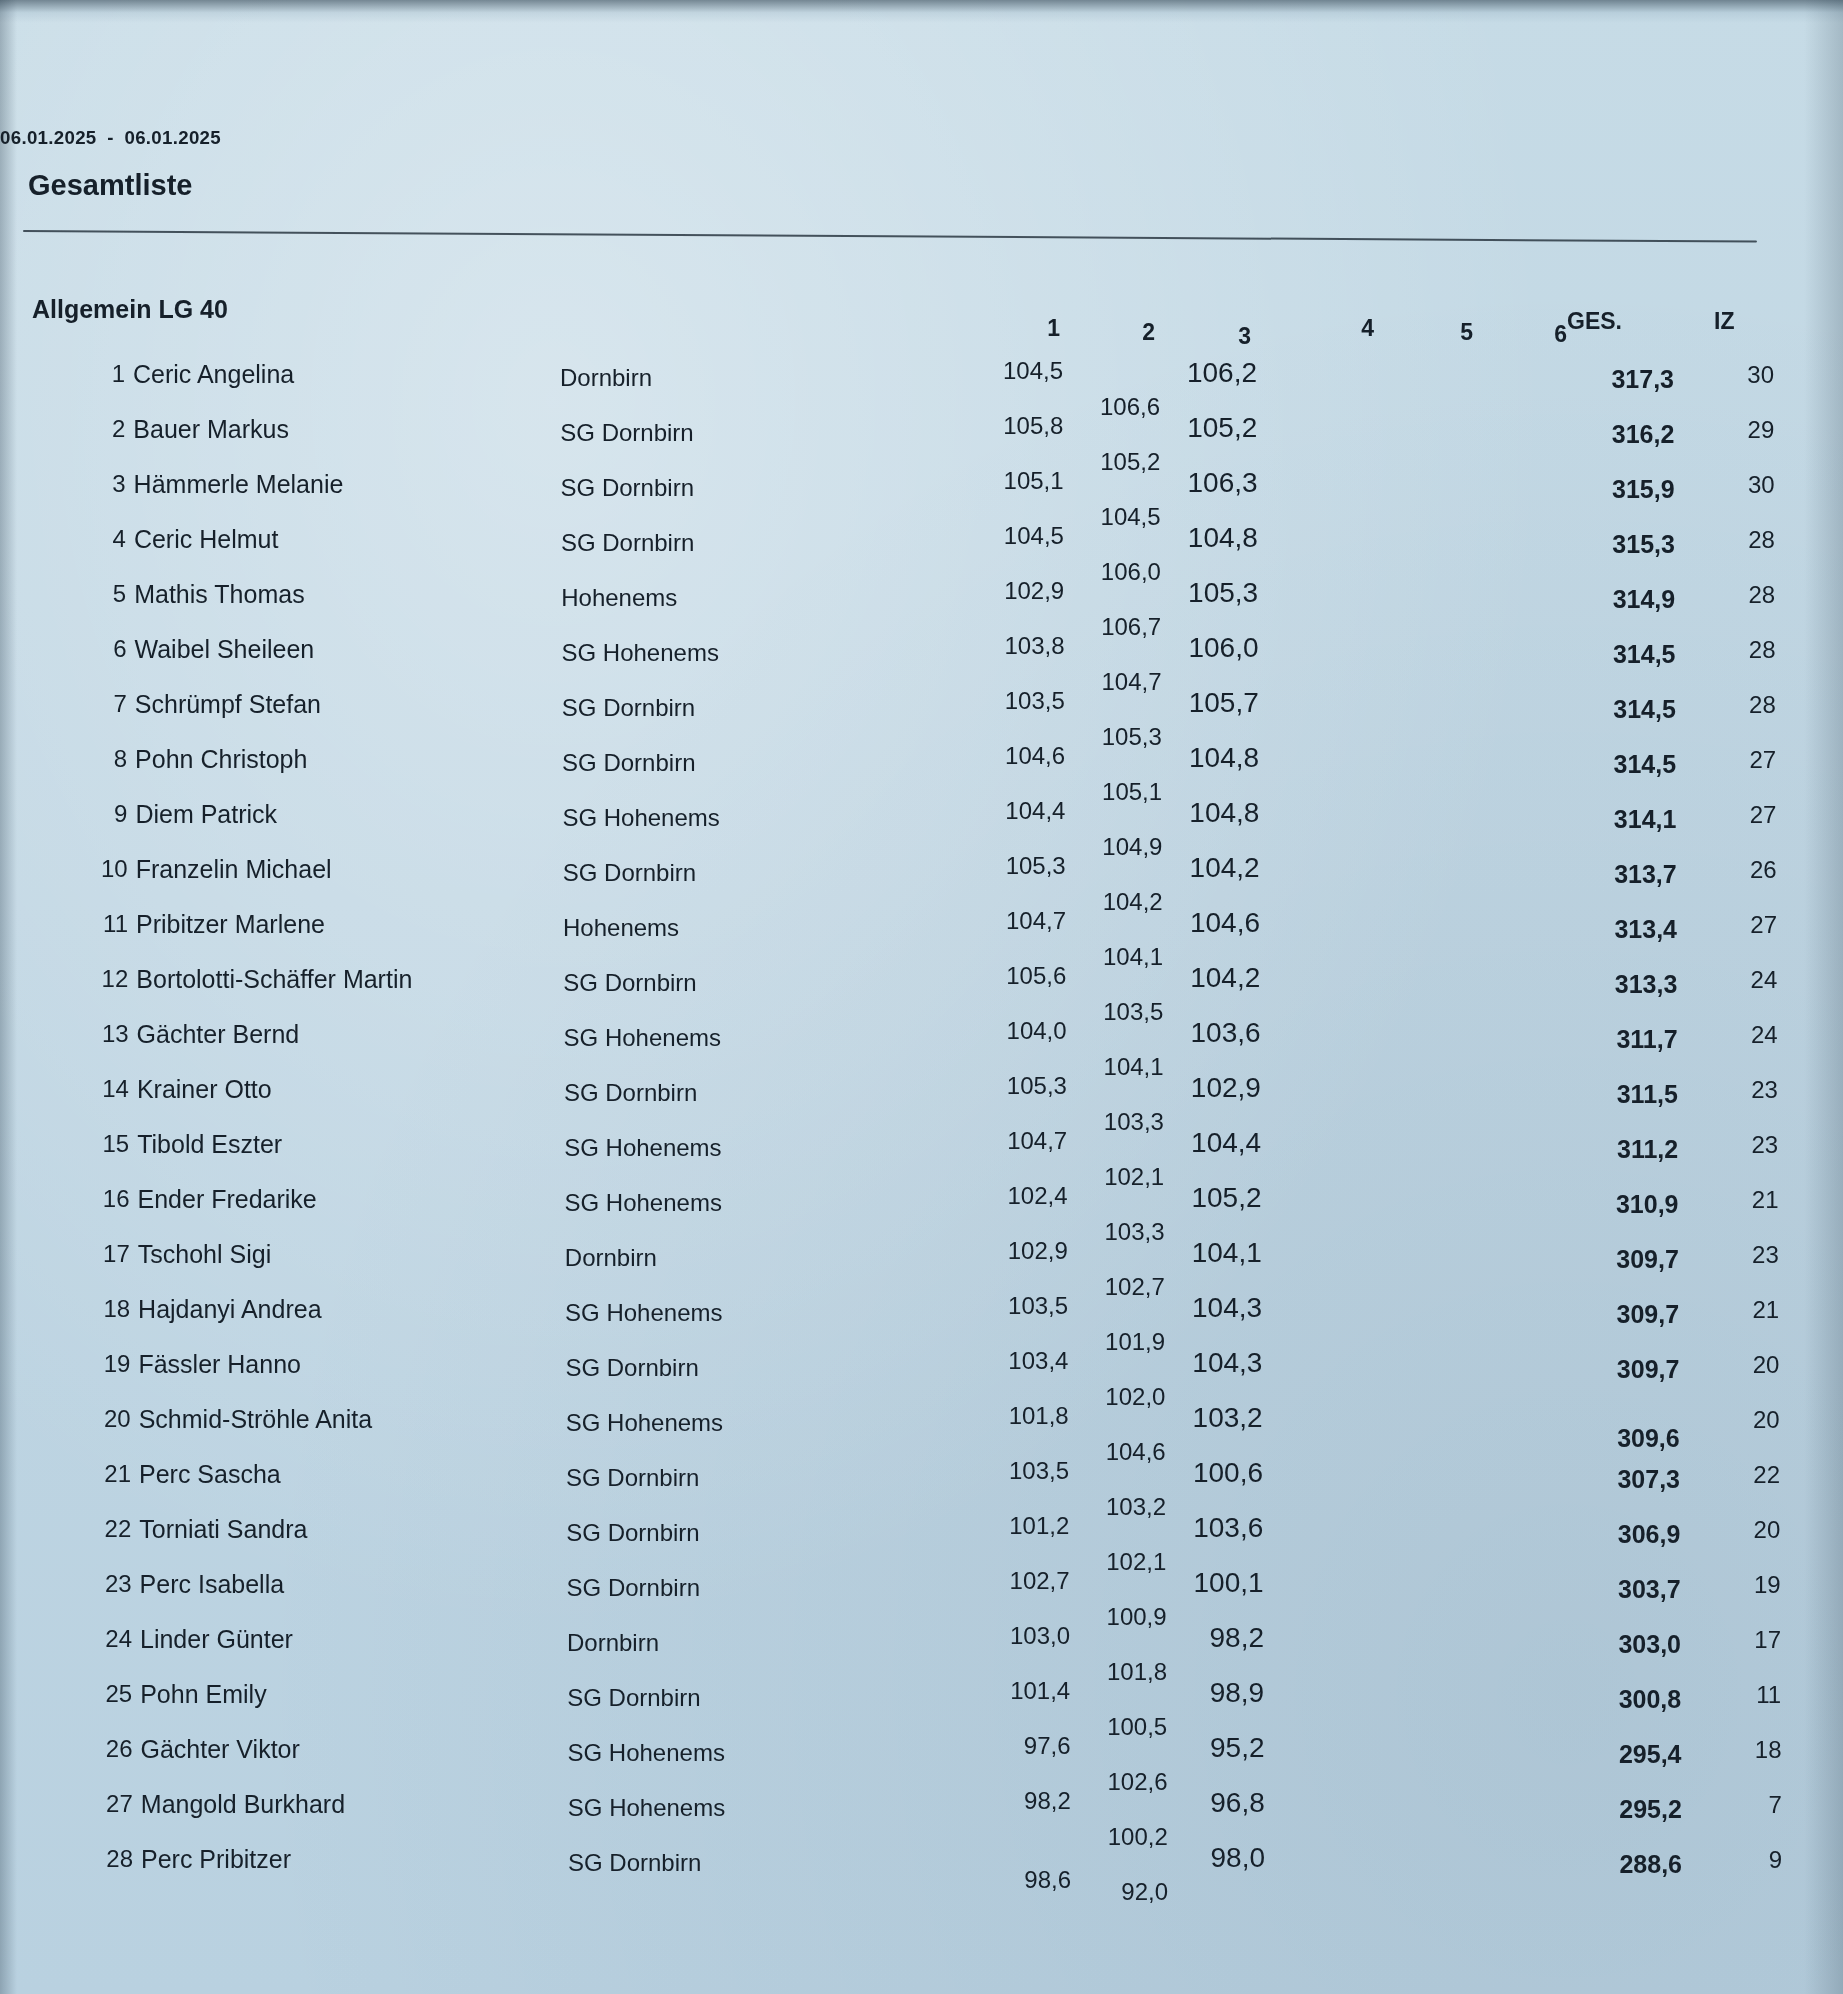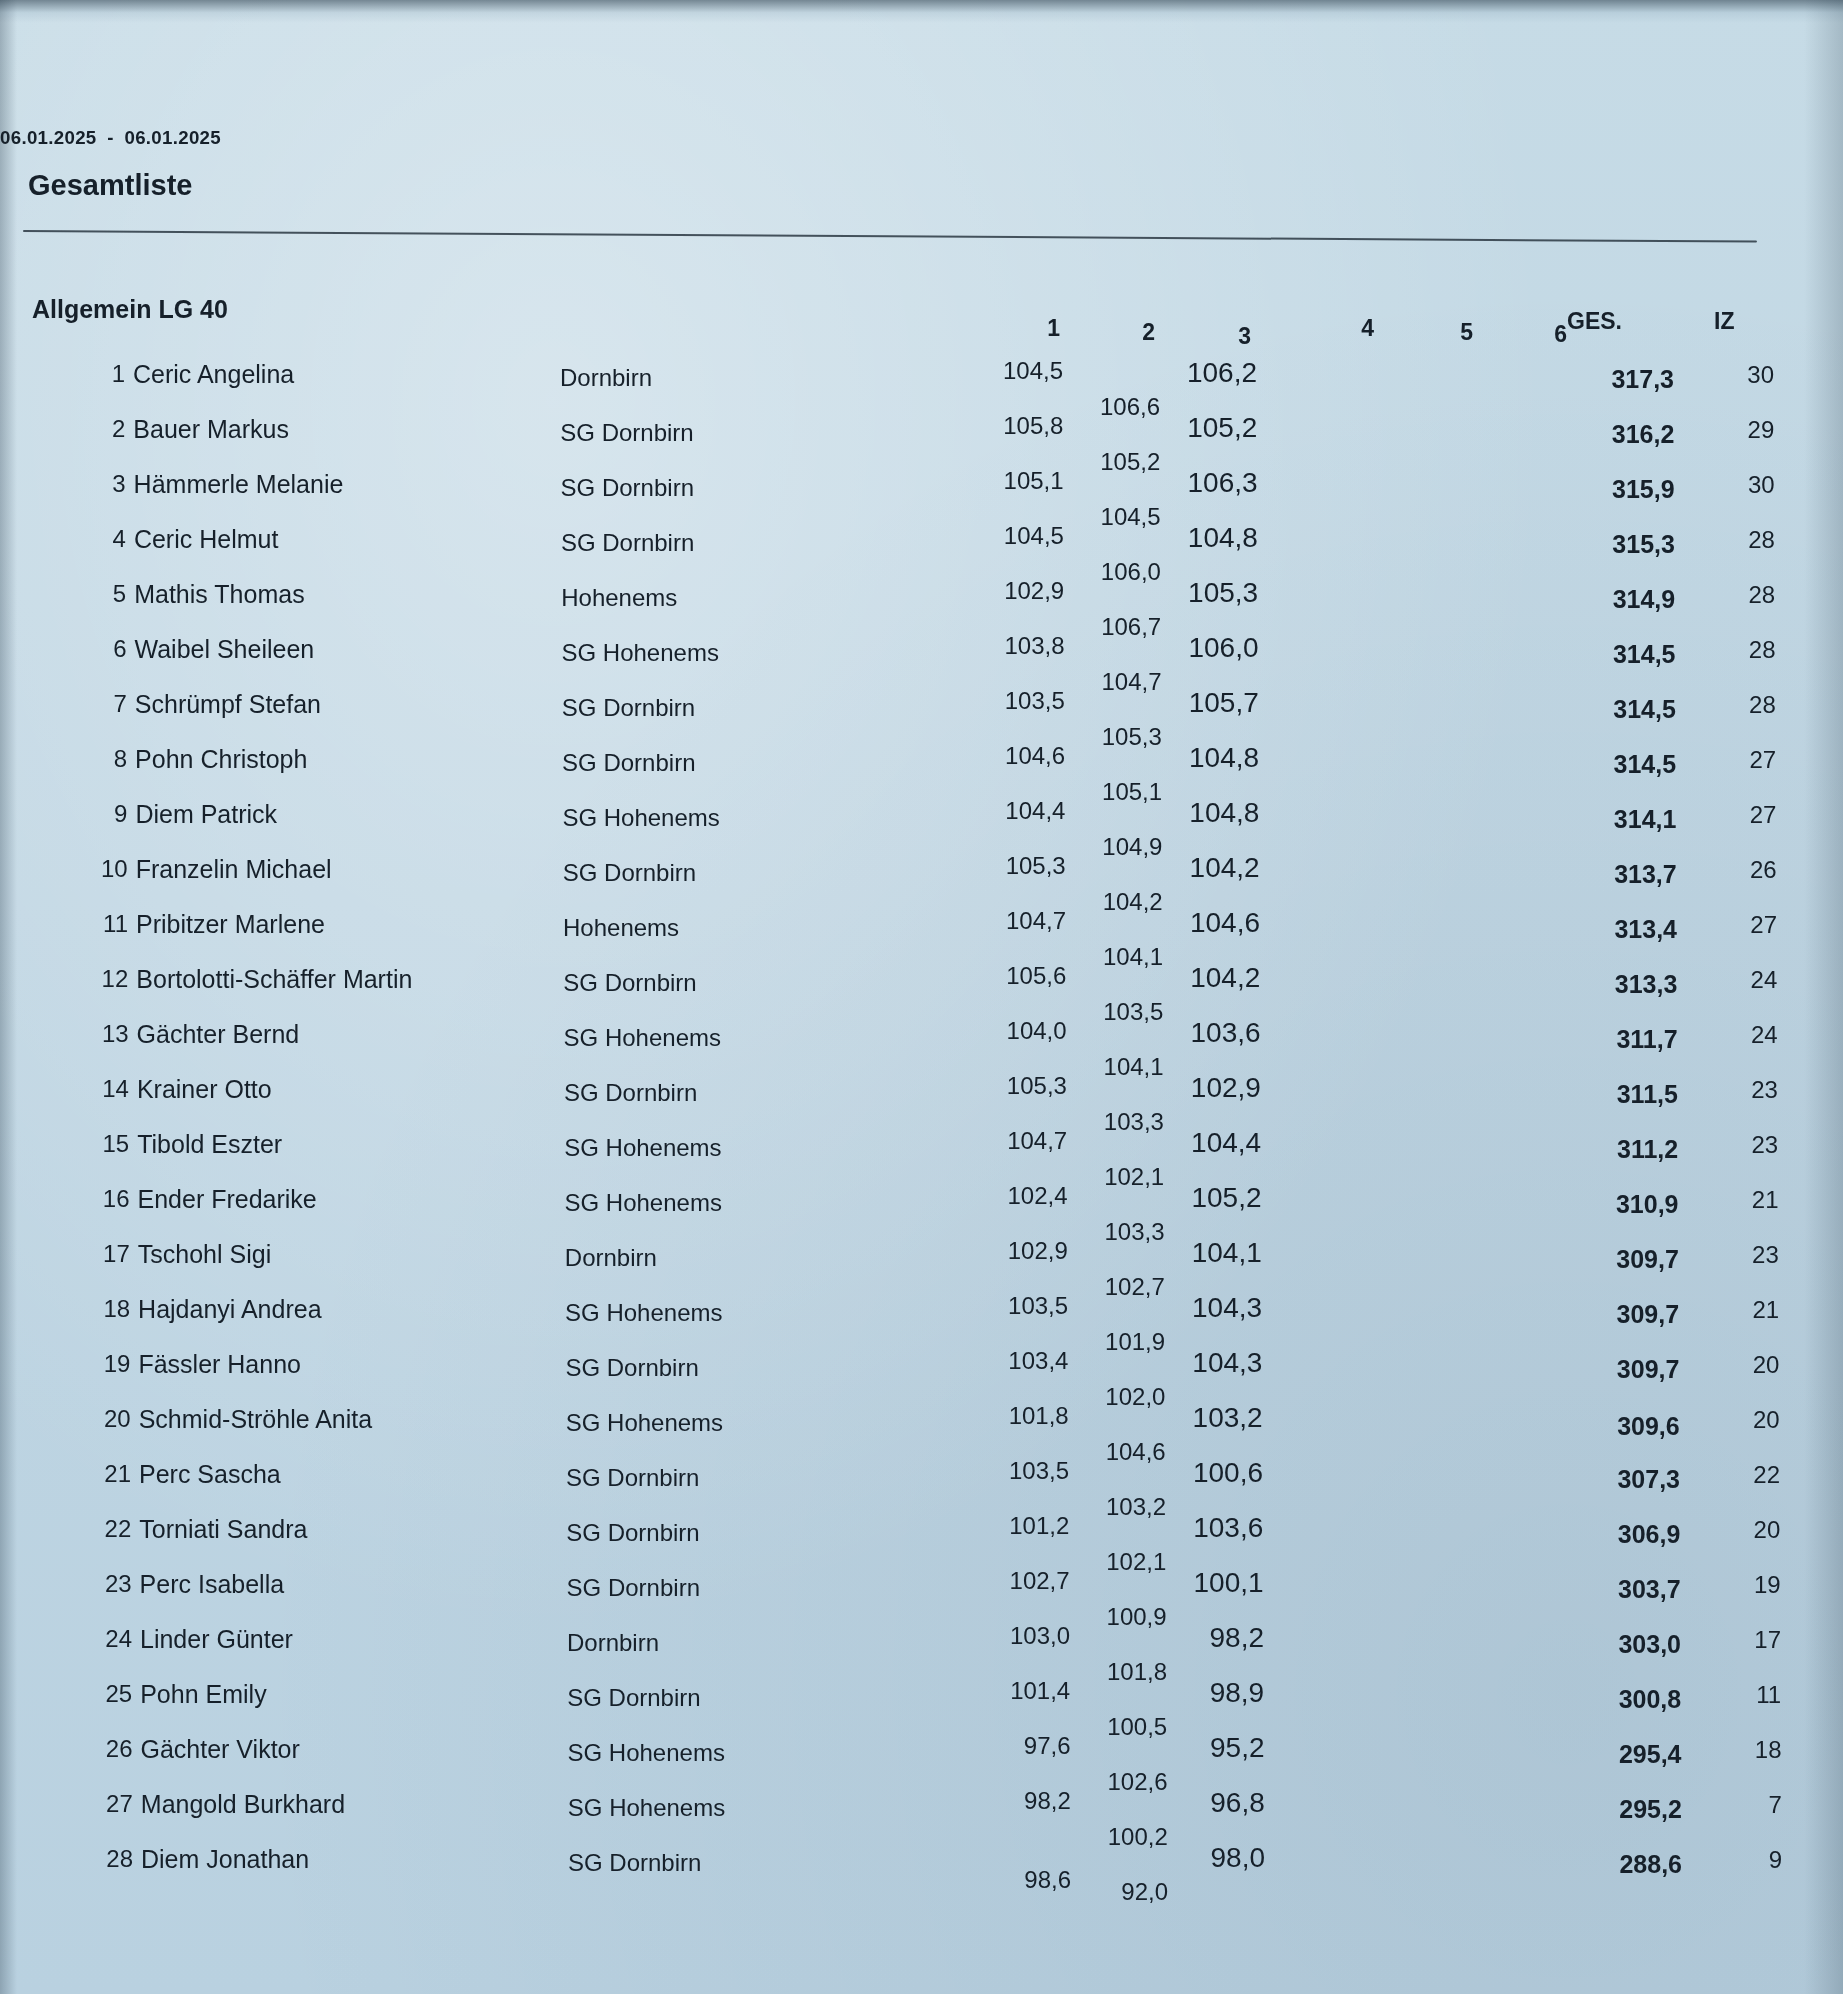--- a/index.html
+++ b/index.html
@@ -384,21 +384,21 @@
         <div class="cell c-ges" style="top: 5.3px;">309,7</div>
         <div class="cell c-iz" style="top: 1.3px;">20</div>
       </div>
       <div class="row" style="transform: translateX(5.7px);">
         <div class="cell c-rank">20</div>
         <div class="cell c-name">Schmid-Ströhle Anita</div>
         <div class="cell c-club" style="top: 4px;">SG Hohenems</div>
         <div class="cell c-s1" style="top: -2.7px;">101,8</div>
         <div class="cell c-s2" style="top: -2.7px;">104,6</div>
         <div class="cell c-s3" style="top: -2.7px;">103,2</div>
-        <div class="cell c-ges" style="top: 7px; text-align: right;">309,6</div>
+        <div class="cell c-ges" style="top: 19px; text-align: right;">309,6</div>
         <div class="cell c-iz" style="top: 1.3px;">20</div>
       </div>
       <div class="row" style="transform: translateX(6px);">
         <div class="cell c-rank">21</div>
         <div class="cell c-name">Perc Sascha</div>
         <div class="cell c-club" style="top: 4px;">SG Dornbirn</div>
         <div class="cell c-s1" style="top: -2.7px;">103,5</div>
         <div class="cell c-s2" style="top: -2.7px;">103,2</div>
         <div class="cell c-s3" style="top: -2.7px;">100,6</div>
         <div class="cell c-ges" style="top: 5.3px;">307,3</div>
@@ -459,21 +459,21 @@
         <div class="cell c-name">Mangold Burkhard</div>
         <div class="cell c-club" style="top: 4px;">SG Hohenems</div>
         <div class="cell c-s1" style="top: -2.7px;">98,2</div>
         <div class="cell c-s2" style="top: -2.7px;">100,2</div>
         <div class="cell c-s3" style="top: -2.7px;">96,8</div>
         <div class="cell c-ges" style="top: 5.3px;">295,2</div>
         <div class="cell c-iz" style="top: 1.3px;">7</div>
       </div>
       <div class="row" style="transform: translateX(8px);">
         <div class="cell c-rank">28</div>
-        <div class="cell c-name">Diem Jonathan</div>
+        <div class="cell c-name">Perc Pribitzer</div>
         <div class="cell c-club" style="top: 4px;">SG Dornbirn</div>
         <div class="cell c-s1" style="top: -2.7px; margin-top: 24px;">98,6</div>
         <div class="cell c-s2" style="top: -2.7px;">92,0</div>
         <div class="cell c-s3" style="top: -2.7px;">98,0</div>
         <div class="cell c-ges" style="top: 5.3px;">288,6</div>
         <div class="cell c-iz" style="top: 1.3px;">9</div>
       </div>
     </div>
 
 </div>

